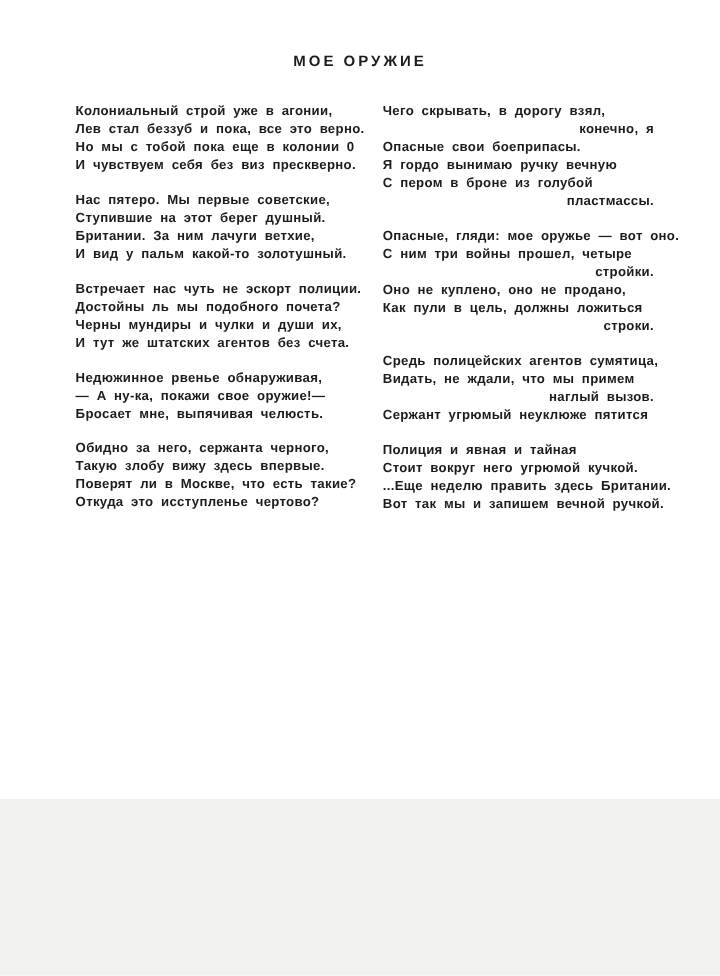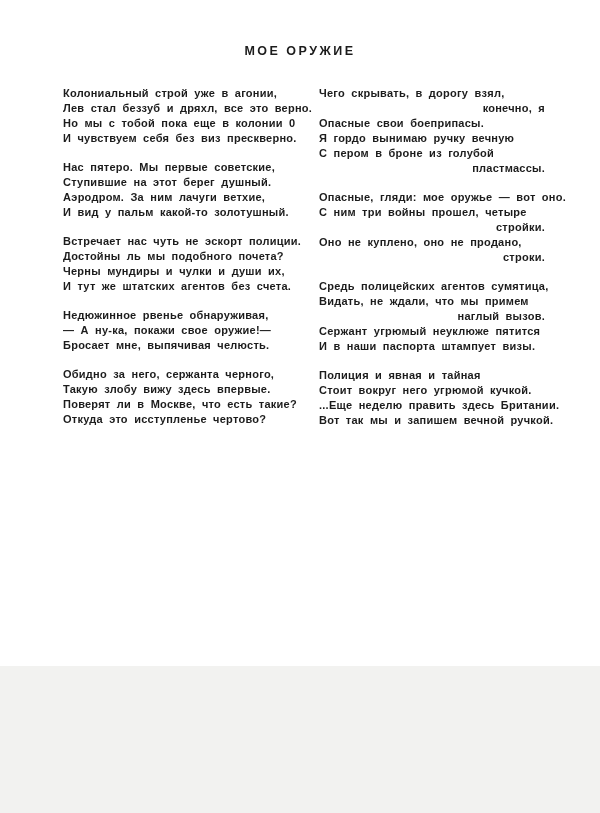--- a/index.html
+++ b/index.html
@@ -57,28 +57,28 @@
 </style>
 </head>
 <body>
 
 <div class="page">
   <h1 class="poem-title">МОЕ ОРУЖИЕ</h1>
   <div class="columns">
     <div class="col">
         <div class="stanza">
           <p class="line">Колониальный строй уже в агонии,</p>
-          <p class="line">Лев стал беззуб и дряхл, все это верно.</p>
+          <p class="line">Лев стал беззуб и пока, все это верно.</p>
           <p class="line">Но мы с тобой пока еще в колонии 0</p>
           <p class="line">И чувствуем себя без виз прескверно.</p>
         </div>
         <div class="stanza">
           <p class="line">Нас пятеро. Мы первые советские,</p>
           <p class="line">Ступившие на этот берег душный.</p>
-          <p class="line">Аэродром. За ним лачуги ветхие,</p>
+          <p class="line">Британии. За ним лачуги ветхие,</p>
           <p class="line">И вид у пальм какой-то золотушный.</p>
         </div>
         <div class="stanza">
           <p class="line">Встречает нас чуть не эскорт полиции.</p>
           <p class="line">Достойны ль мы подобного почета?</p>
           <p class="line">Черны мундиры и чулки и души их,</p>
           <p class="line">И тут же штатских агентов без счета.</p>
         </div>
         <div class="stanza">
           <p class="line">Недюжинное рвенье обнаруживая,</p>
@@ -99,28 +99,28 @@
           <p class="line">Опасные свои боеприпасы.</p>
           <p class="line">Я гордо вынимаю ручку вечную</p>
           <p class="line">С пером в броне из голубой</p>
           <p class="line cont">пластмассы.</p>
         </div>
         <div class="stanza">
           <p class="line">Опасные, гляди: мое оружье — вот оно.</p>
           <p class="line">С ним три войны прошел, четыре</p>
           <p class="line cont">стройки.</p>
           <p class="line">Оно не куплено, оно не продано,</p>
+          <p class="line">Как пули в цель, должны ложиться</p>
           <p class="line cont">строки.</p>
         </div>
         <div class="stanza">
           <p class="line">Средь полицейских агентов сумятица,</p>
           <p class="line">Видать, не ждали, что мы примем</p>
           <p class="line cont">наглый вызов.</p>
           <p class="line">Сержант угрюмый неуклюже пятится</p>
-          <p class="line">И в наши паспорта штампует визы.</p>
         </div>
         <div class="stanza">
           <p class="line">Полиция и явная и тайная</p>
           <p class="line">Стоит вокруг него угрюмой кучкой.</p>
           <p class="line">...Еще неделю править здесь Британии.</p>
           <p class="line">Вот так мы и запишем вечной ручкой.</p>
         </div>
       </div>
   </div>
 </div>

